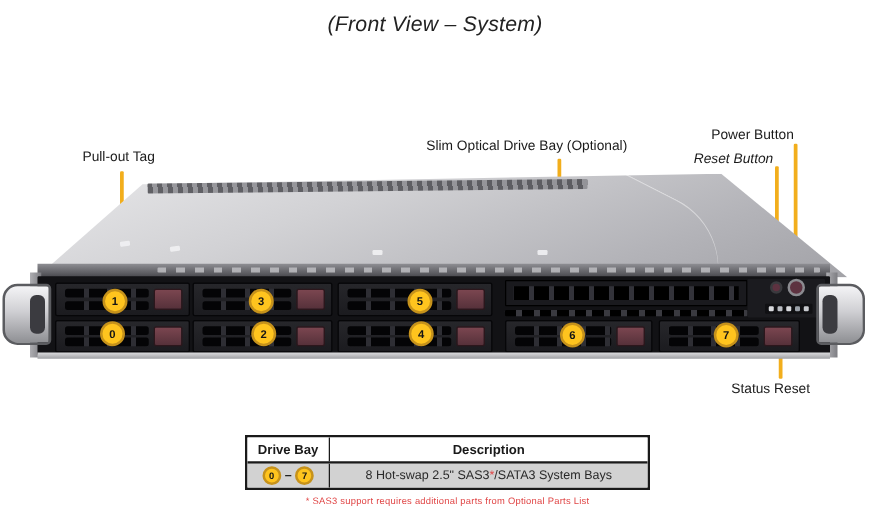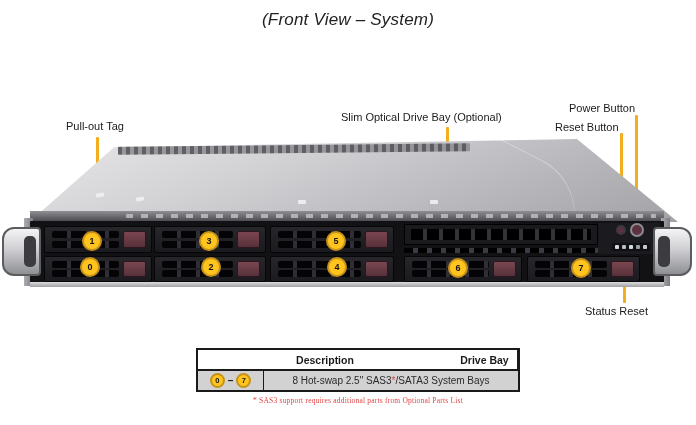--- a/index.html
+++ b/index.html
@@ -115,34 +115,34 @@
   .spec-row.data .cell{font-size:10px;color:#2a2a2a;}
   .mini-badge{
     width:11px;height:11px;border-radius:50%;background:#FFC41E;border:2px solid #C6921B;
     display:flex;align-items:center;justify-content:center;
     font-size:7.5px;font-weight:bold;color:#151515;
   }
   .range-dash{margin:0 3px;font-weight:bold;color:#1a1a1a;}
   .red{color:#E04545;}
   .footnote{
     position:absolute;left:195px;top:396px;width:326px;text-align:center;
-    font-size:7.5px;color:#E04545;letter-spacing:.2px;font-family:Liberation Serif, serif;
+    font-size:7.5px;color:#E04545;letter-spacing:.2px;
   }
 </style>
 </head>
 <body>
 
 <div class="stage">
 
   <div class="fig-title">(Front View – System)</div>
 
   <div class="callout-label" style="left:66px;top:120px;">Pull-out Tag</div>
   <div class="callout-label" style="left:341px;top:111px;">Slim Optical Drive Bay (Optional)</div>
   <div class="callout-label" style="left:569px;top:102px;">Power Button</div>
-  <div class="callout-label" style="left:555px;top:121px;">Reset Button</div>
+  <div class="callout-label" style="left:555px;top:121px;font-style:italic;">Reset Button</div>
   <div class="callout-label" style="left:585px;top:305px;">Status Reset</div>
 
   <div class="callout-line" style="left:96px;top:137px;height:95px;"></div>
   <div class="callout-line" style="left:446px;top:127px;height:110px;"></div>
   <div class="callout-line" style="left:635px;top:115px;height:113px;"></div>
   <div class="callout-line" style="left:620px;top:133px;height:95px;"></div>
   <div class="callout-line" style="left:623px;top:251px;height:52px;"></div>
 
   <div class="top-cover"></div>
   <div class="cover-seam"></div>
@@ -230,22 +230,22 @@
   <div class="badge" style="left:80px;top:257px;">0</div>
   <div class="badge" style="left:199px;top:231px;">3</div>
   <div class="badge" style="left:201px;top:257px;">2</div>
   <div class="badge" style="left:326px;top:231px;">5</div>
   <div class="badge" style="left:327px;top:257px;">4</div>
   <div class="badge" style="left:448px;top:258px;">6</div>
   <div class="badge" style="left:571px;top:258px;">7</div>
 
   <div class="spec-table">
     <div class="spec-row header">
+      <div class="cell c1">Drive Bay</div>
       <div class="cell c2">Description</div>
-      <div class="cell c1">Drive Bay</div>
     </div>
     <div class="spec-row data">
       <div class="cell c1">
         <span class="mini-badge">0</span>
         <span class="range-dash">–</span>
         <span class="mini-badge">7</span>
       </div>
       <div class="cell c2">
         <span>8 Hot-swap 2.5" SAS3</span>
           <span class="red">*</span>

